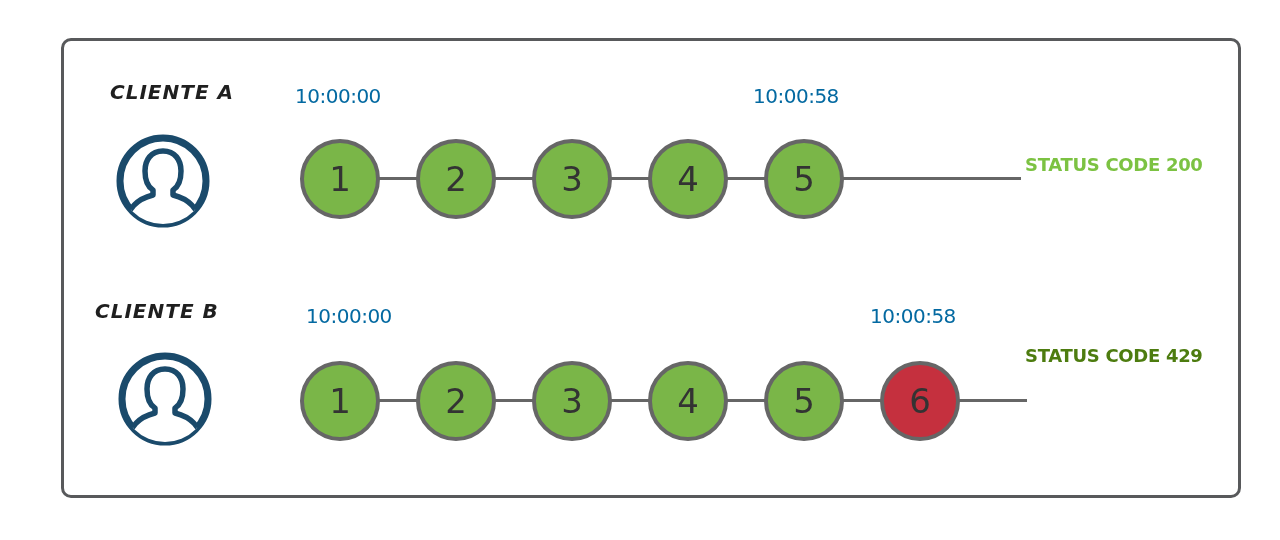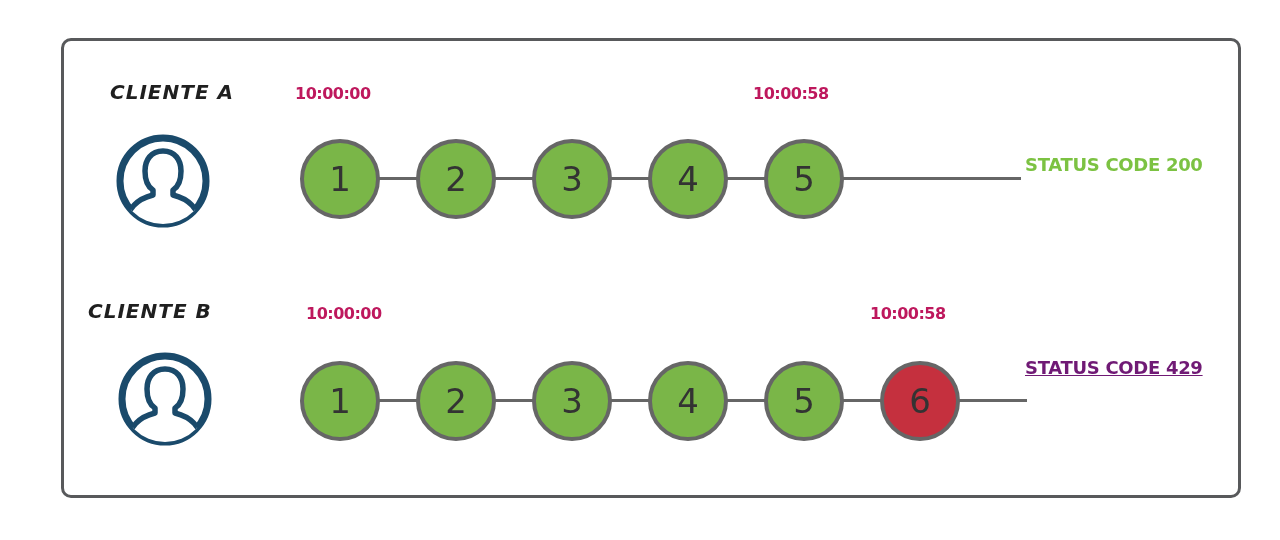--- a/index.html
+++ b/index.html
@@ -29,23 +29,23 @@
     position: absolute;
     font-size: 20px;
     font-weight: 700;
     font-style: italic;
     letter-spacing: 1px;
     color: #1f1f1f;
     white-space: nowrap;
   }
   .timestamp {
     position: absolute;
-    font-size: 16px;
-    font-weight: 700;
-    color: #be185d;
+    font-size: 20px;
+    font-weight: 400;
+    color: #0369a1;
     white-space: nowrap;
     letter-spacing: -0.5px;
   }
   .avatar {
     position: absolute;
     width: 100px;
     height: 100px;
   }
   .track {
     position: absolute;
@@ -125,21 +125,21 @@
       </div>
       <div class="req-circle" style="left: 464px; background: rgb(122, 182, 72);">
         <span>5</span>
       </div>
     </div>
 
   <div class="status-block" style="left: 1025px; top: 154px; color: rgb(124, 194, 66);">
     <div>STATUS CODE 200</div>
   </div>
 
-  <div class="client-label" style="left:88px; top:299px;">CLIENTE B</div>
+  <div class="client-label" style="left:95px; top:299px;">CLIENTE B</div>
 
   <svg class="avatar" style="left:115px; top:349px;" viewBox="0 0 100 100">
     <defs>
         <clipPath id="clipB">
           <circle cx="50" cy="50" r="43"></circle>
         </clipPath>
       </defs>
     <circle cx="50" cy="50" r="43" fill="#ffffff" stroke="#1a4a6b" stroke-width="7"></circle>
     <g clip-path="url(#clipB)" fill="#ffffff" stroke="#1a4a6b" stroke-width="5.5" stroke-linejoin="round">
       <path d="M50 20 C 62 20 68 29 68 40 C 68 49 65 56 60 59 L 60 64 C 76 68 86 77 88 96 L 12 96 C 14 77 24 68 40 64 L 40 59 C 35 56 32 49 32 40 C 32 29 38 20 50 20 Z"></path>
@@ -164,17 +164,17 @@
         <span>4</span>
       </div>
       <div class="req-circle" style="left: 464px; background: rgb(122, 182, 72);">
         <span>5</span>
       </div>
       <div class="req-circle" style="left: 580px; background: rgb(197, 48, 62);">
         <span>6</span>
       </div>
     </div>
 
-  <div class="status-block" style="left: 1025px; top: 357px; color: #701a75; text-decoration: underline;">
+  <div class="status-block" style="left: 1025px; top: 345px; color: #4d7c0f;">
     <div>STATUS CODE 429</div>
   </div>
 
 </div>
 
 </body></html>

